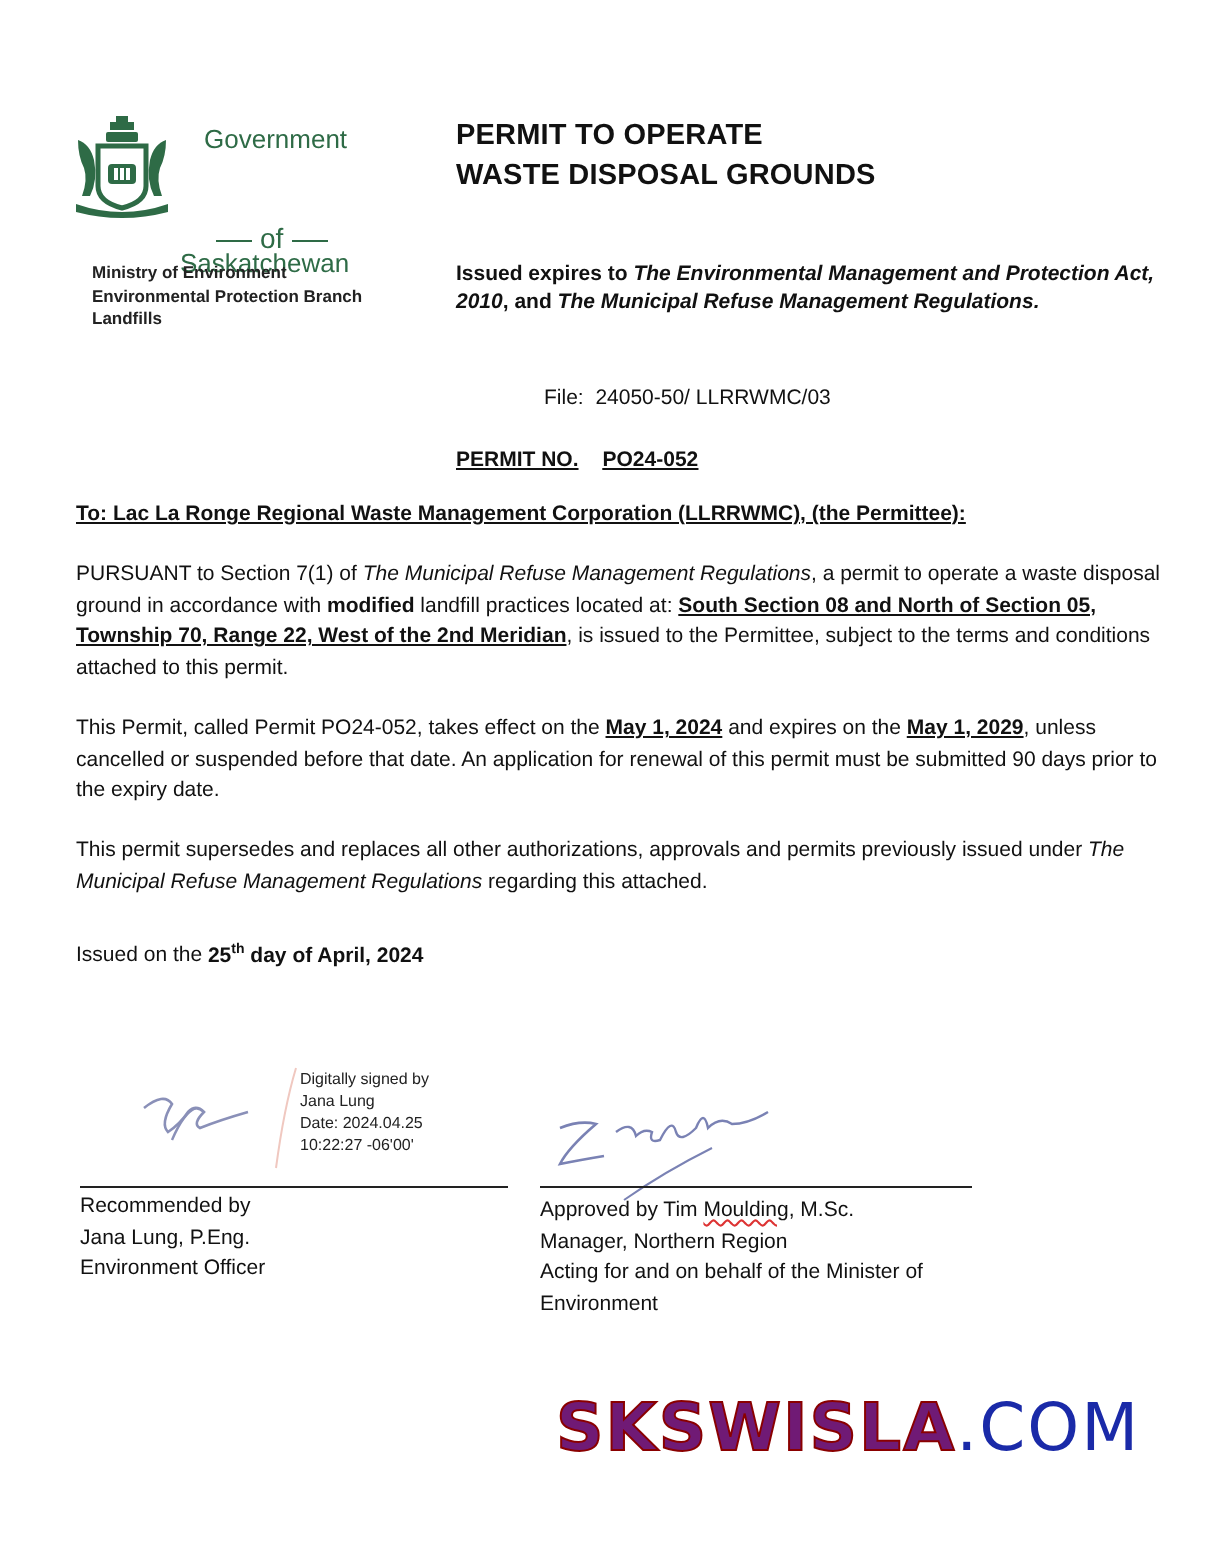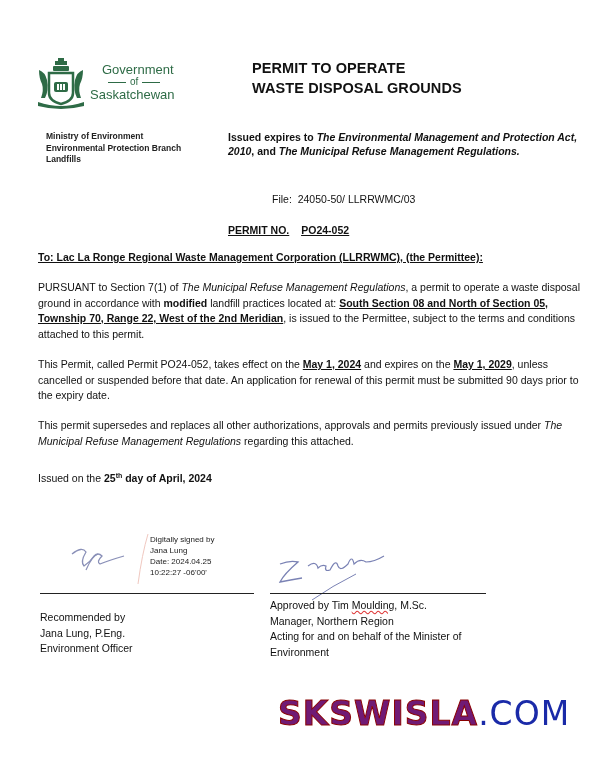--- a/index.html
+++ b/index.html
@@ -3,38 +3,38 @@
 <meta charset="utf-8">
 <style>
   html, body { margin: 0; padding: 0; background: #ffffff; }
   body { width: 614px; height: 775px; position: relative; overflow: hidden;
          font-family: "Liberation Sans", "DejaVu Sans", sans-serif; color: #111; }
   .abs { position: absolute; }
   .logo { left: 36px; top: 56px; width: 150px; height: 56px; }
   .logo svg { position: absolute; left: 0; top: 0; }
   .gov-text { position: absolute; left: 54px; top: 6px; color: #2e6b46; font-size: 13px; line-height: 15px; }
   .gov-text .l1 { display: block; padding-left: 12px; }
-  .gov-text .l2 { display: block; padding-left: 14px; font-size: 10px; line-height: 10px; position: relative; }
+  .gov-text .l2 { display: block; padding-left: 14px; font-size: 14px; line-height: 10px; position: relative; margin-top: 37px; }
   .gov-text .l2 .dash { display: inline-block; width: 18px; height: 1px; background: #2e6b46; vertical-align: middle; margin: 0 4px; }
   .gov-text .l3 { display: block; }
-  .title { left: 228px; top: 58px; font-weight: bold; font-size: 14.5px; line-height: 20px; letter-spacing: 0.1px; margin-left: 24px; }
+  .title { left: 228px; top: 58px; font-weight: bold; font-size: 14.5px; line-height: 20px; letter-spacing: 0.1px; }
   .ministry { left: 46px; top: 131px; font-weight: bold; font-size: 8.5px; line-height: 11.5px; color: #222; }
   .issued { left: 228px; top: 130px; width: 350px; font-weight: bold; font-size: 10.5px; line-height: 14px; }
   .file { left: 228px; top: 193px; font-size: 10.5px; padding-left: 44px; }
   .permitno { left: 228px; top: 224px; font-size: 10.5px; font-weight: bold; text-decoration: underline; }
   .permitno .val { text-decoration: underline; margin-left: 12px; font-weight: bold; }
   .to-line { left: 38px; top: 251px; font-size: 10.5px; font-weight: bold; text-decoration: underline; }
   .para { left: 38px; width: 548px; font-size: 10.5px; line-height: 15.5px; }
   .p1 { top: 280px; }
   .p2 { top: 357px; }
   .p3 { top: 418px; }
   .p4 { top: 467px; }
   .u { text-decoration: underline; font-weight: bold; }
   sup { font-size: 7px; }
-  .sig-left { left: 40px; top: 593px; width: 214px; border-top: 1px solid #222; padding-top: 16px; font-size: 10.5px; line-height: 15.5px; }
+  .sig-left { left: 40px; top: 593px; width: 214px; border-top: 1px solid #222; padding-top: 2px; font-size: 10.5px; line-height: 15.5px; }
   .sig-right { left: 270px; top: 593px; width: 216px; border-top: 1px solid #222; padding-top: 4px; font-size: 10.5px; line-height: 15.5px; }
   .spell { text-decoration: underline wavy #d33; }
   .digi { left: 150px; top: 534px; font-size: 8px; line-height: 11px; color: #222; }
   .watermark { left: 278px; top: 694px; font-family: "DejaVu Sans", sans-serif; font-size: 33px; font-weight: bold; letter-spacing: 1px; }
   .wm-red { color: #701a75; -webkit-text-stroke: 1px #8a0000; }
   .wm-blue { color: #1a2aa8; font-weight: normal; }
 </style>
 </head>
 <body>
 

